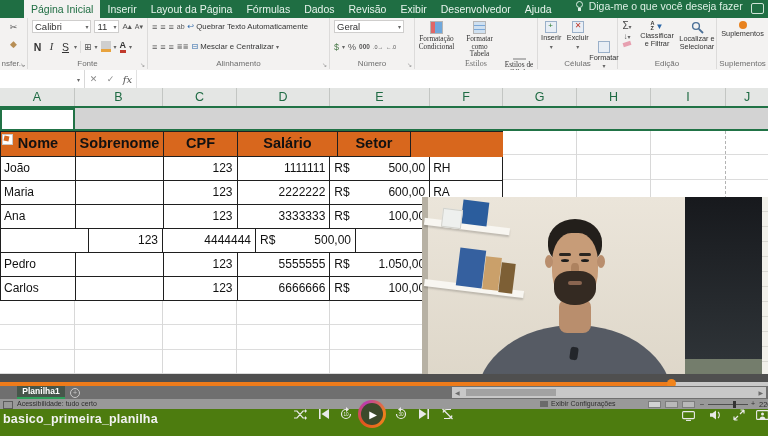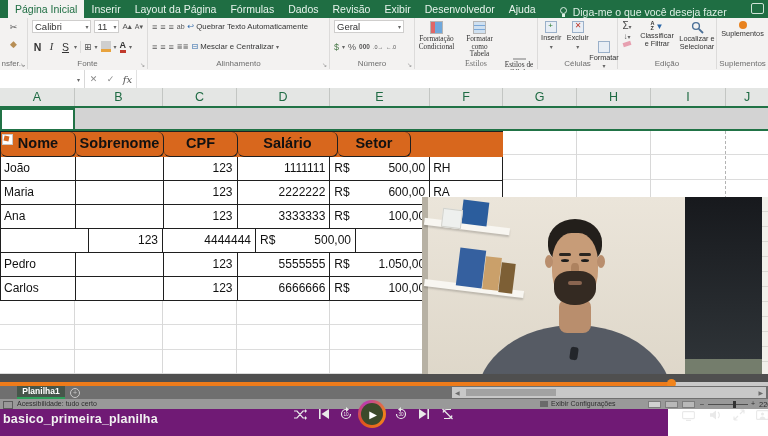--- a/index.html
+++ b/index.html
@@ -1,20 +1,20 @@
 <!DOCTYPE html>
 <html><head>
 <meta charset="utf-8">
 <style>
   html,body{margin:0;padding:0;background:#222;}
   #app{position:relative;width:768px;height:436px;overflow:hidden;background:#fff;
        font-family:"Liberation Sans","DejaVu Sans",sans-serif;-webkit-font-smoothing:antialiased;}
   .abs{position:absolute;}
   
-  #titlebar{left:0;top:0;width:768px;height:18px;background:#1f6e43;display:flex;align-items:flex-end;padding-left:8px;box-sizing:border-box;}
+  #titlebar{left:0;top:0;width:768px;height:18px;background:#1f6e43;display:flex;align-items:flex-start;padding-left:24px;box-sizing:border-box;}
   .rtab{font-size:10.5px;color:#e7f3ec;line-height:18px;padding:0 7px;white-space:nowrap;cursor:default;}
   .rtab.active{background:#f3f2f1;color:#1f6e43;}
   #tellme{display:flex;align-items:center;margin-left:16px;color:#dcefe4;font-size:10.5px;gap:5px;white-space:nowrap;}
   #corner-chat{right:4px;top:3px;width:11px;height:9px;border:1px solid #cfe3d6;border-radius:2px;}
   
   #ribbon{left:0;top:18px;width:768px;height:52px;background:#f3f2f1;border-bottom:1px solid #d9d8d7;}
   .rgroup{position:absolute;top:0;height:51px;border-right:1px solid #dcdbda;box-sizing:border-box;}
   .glabel{position:absolute;bottom:1px;left:0;right:0;text-align:center;font-size:8px;color:#6e6e6e;white-space:nowrap;overflow:hidden;}
   .glauncher{position:absolute;bottom:1px;right:2px;font-size:6px;color:#8a8a8a;}
   .rrow{display:flex;align-items:center;gap:3px;height:15px;padding:1px 4px;}
@@ -43,21 +43,21 @@
   #row1{position:absolute;left:0;top:0;width:768px;height:23px;background:#d3d3d3;border-bottom:2px solid #217346;box-sizing:border-box;}
   #cellA1{position:absolute;left:0;top:0;width:75px;height:23px;background:#fff;border:2px solid #217346;box-sizing:border-box;}
   #pagebreak{position:absolute;left:725px;top:23px;bottom:0;width:0;border-left:1px dashed #b3b3b3;}
   #smarttag{position:absolute;left:2px;top:26px;width:9px;height:9px;background:#fff;border:1px solid #c9c9c9;z-index:3;}
   #smarttag i{position:absolute;left:1px;top:1px;width:5px;height:5px;background:#d8671d;display:block;transform:rotate(12deg);}
   
   #dtable{position:absolute;left:0;top:23px;width:503px;border-left:1px solid #1f1f1f;border-top:1px solid #1f1f1f;box-sizing:border-box;z-index:2;background:#fff;}
   .trow{display:flex;height:24px;}
   .trow.head{height:25px;background:#d8671d;}
   .td{border-right:1px solid #1f1f1f;border-bottom:1px solid #1f1f1f;box-sizing:border-box;font-size:12px;color:#111;line-height:22px;overflow:hidden;white-space:nowrap;}
-  .head .td{font-weight:bold;text-align:center;font-size:14.5px;line-height:23px;border-radius:6px;}
+  .head .td{font-weight:bold;text-align:center;font-size:14.5px;line-height:23px;}
   .c0{width:75px;padding-left:3px;}  .head .c0{padding-left:0;}
   .c1{width:88px;}
   .c2{width:74px;text-align:right;padding-right:4px;box-sizing:border-box;}
   .c3{width:93px;text-align:right;padding-right:4px;box-sizing:border-box;}
   .c4{width:100px;display:flex;justify-content:space-between;padding:0 4px;box-sizing:border-box;}
   .head .c4{display:block;padding:0;}
   .c5{width:73px;padding-left:3px;box-sizing:border-box;}
   .head .c2,.head .c3,.head .c5{padding:0;text-align:center;}
   
   #webcam{left:422px;top:197px;width:346px;height:194px;background:linear-gradient(180deg,#ebe5da,#ddd6c8);overflow:hidden;z-index:5;}
@@ -71,21 +71,21 @@
   #sheettab{position:absolute;left:17px;top:0;width:48px;height:13px;background:#47564b;border-bottom:2px solid #2fa15c;box-sizing:border-box;color:#fff;font-size:8.5px;font-weight:bold;text-align:center;line-height:11px;}
   #addsheet{position:absolute;left:70px;top:2px;width:8px;height:8px;border:1px solid #c9c9c9;border-radius:50%;color:#c9c9c9;font-size:7px;line-height:8px;text-align:center;}
   #hscroll{position:absolute;left:452px;right:2px;top:1px;height:11px;background:#c8c8c8;}
   #hthumb{position:absolute;left:14px;top:2px;width:90px;height:7px;background:#a2a2a2;}
   .sarr{position:absolute;top:2px;font-size:6px;color:#6d6d6d;line-height:8px;}
   #statusrow{left:0;top:399px;width:768px;height:10px;background:#999;z-index:12;font-size:7px;color:#2e2e2e;}
   .st{position:absolute;top:1px;white-space:nowrap;}
   .viewbox{position:absolute;top:1.5px;width:13px;height:7px;background:#b9b9b9;border:1px solid #7e7e7e;box-sizing:border-box;}
   #zoomtrack{position:absolute;left:708px;top:4.5px;width:40px;height:1px;background:#4f4f4f;}
   #zoomhandle{position:absolute;left:733px;top:1.5px;width:3px;height:7px;background:#333;}
-  #greenbar{left:0;top:409px;width:668px;height:27px;background:#701a75;z-index:13;}
+  #greenbar{left:0;top:409px;width:768px;height:27px;background:#4d7c0f;z-index:13;}
   #vtitle{position:absolute;left:3px;top:3px;color:#f2f2f2;font-size:12.5px;font-weight:bold;letter-spacing:.2px;}
   .pic{position:absolute;z-index:14;}
   #playring{left:358px;top:400px;width:28px;height:28px;border-radius:50%;z-index:14;
             background:conic-gradient(from 120deg,#ee7e1e 0deg,#e0541f 110deg,#bb3bb0 210deg,#ee7e1e 320deg);}
   #playinner{position:absolute;left:3px;top:3px;width:22px;height:22px;border-radius:50%;background:#3c4a2b;display:flex;align-items:center;justify-content:center;}
   #playinner span{color:#fff;font-size:10px;margin-left:2px;}
   svg{display:block;}
 </style>
 </head>
 <body>

